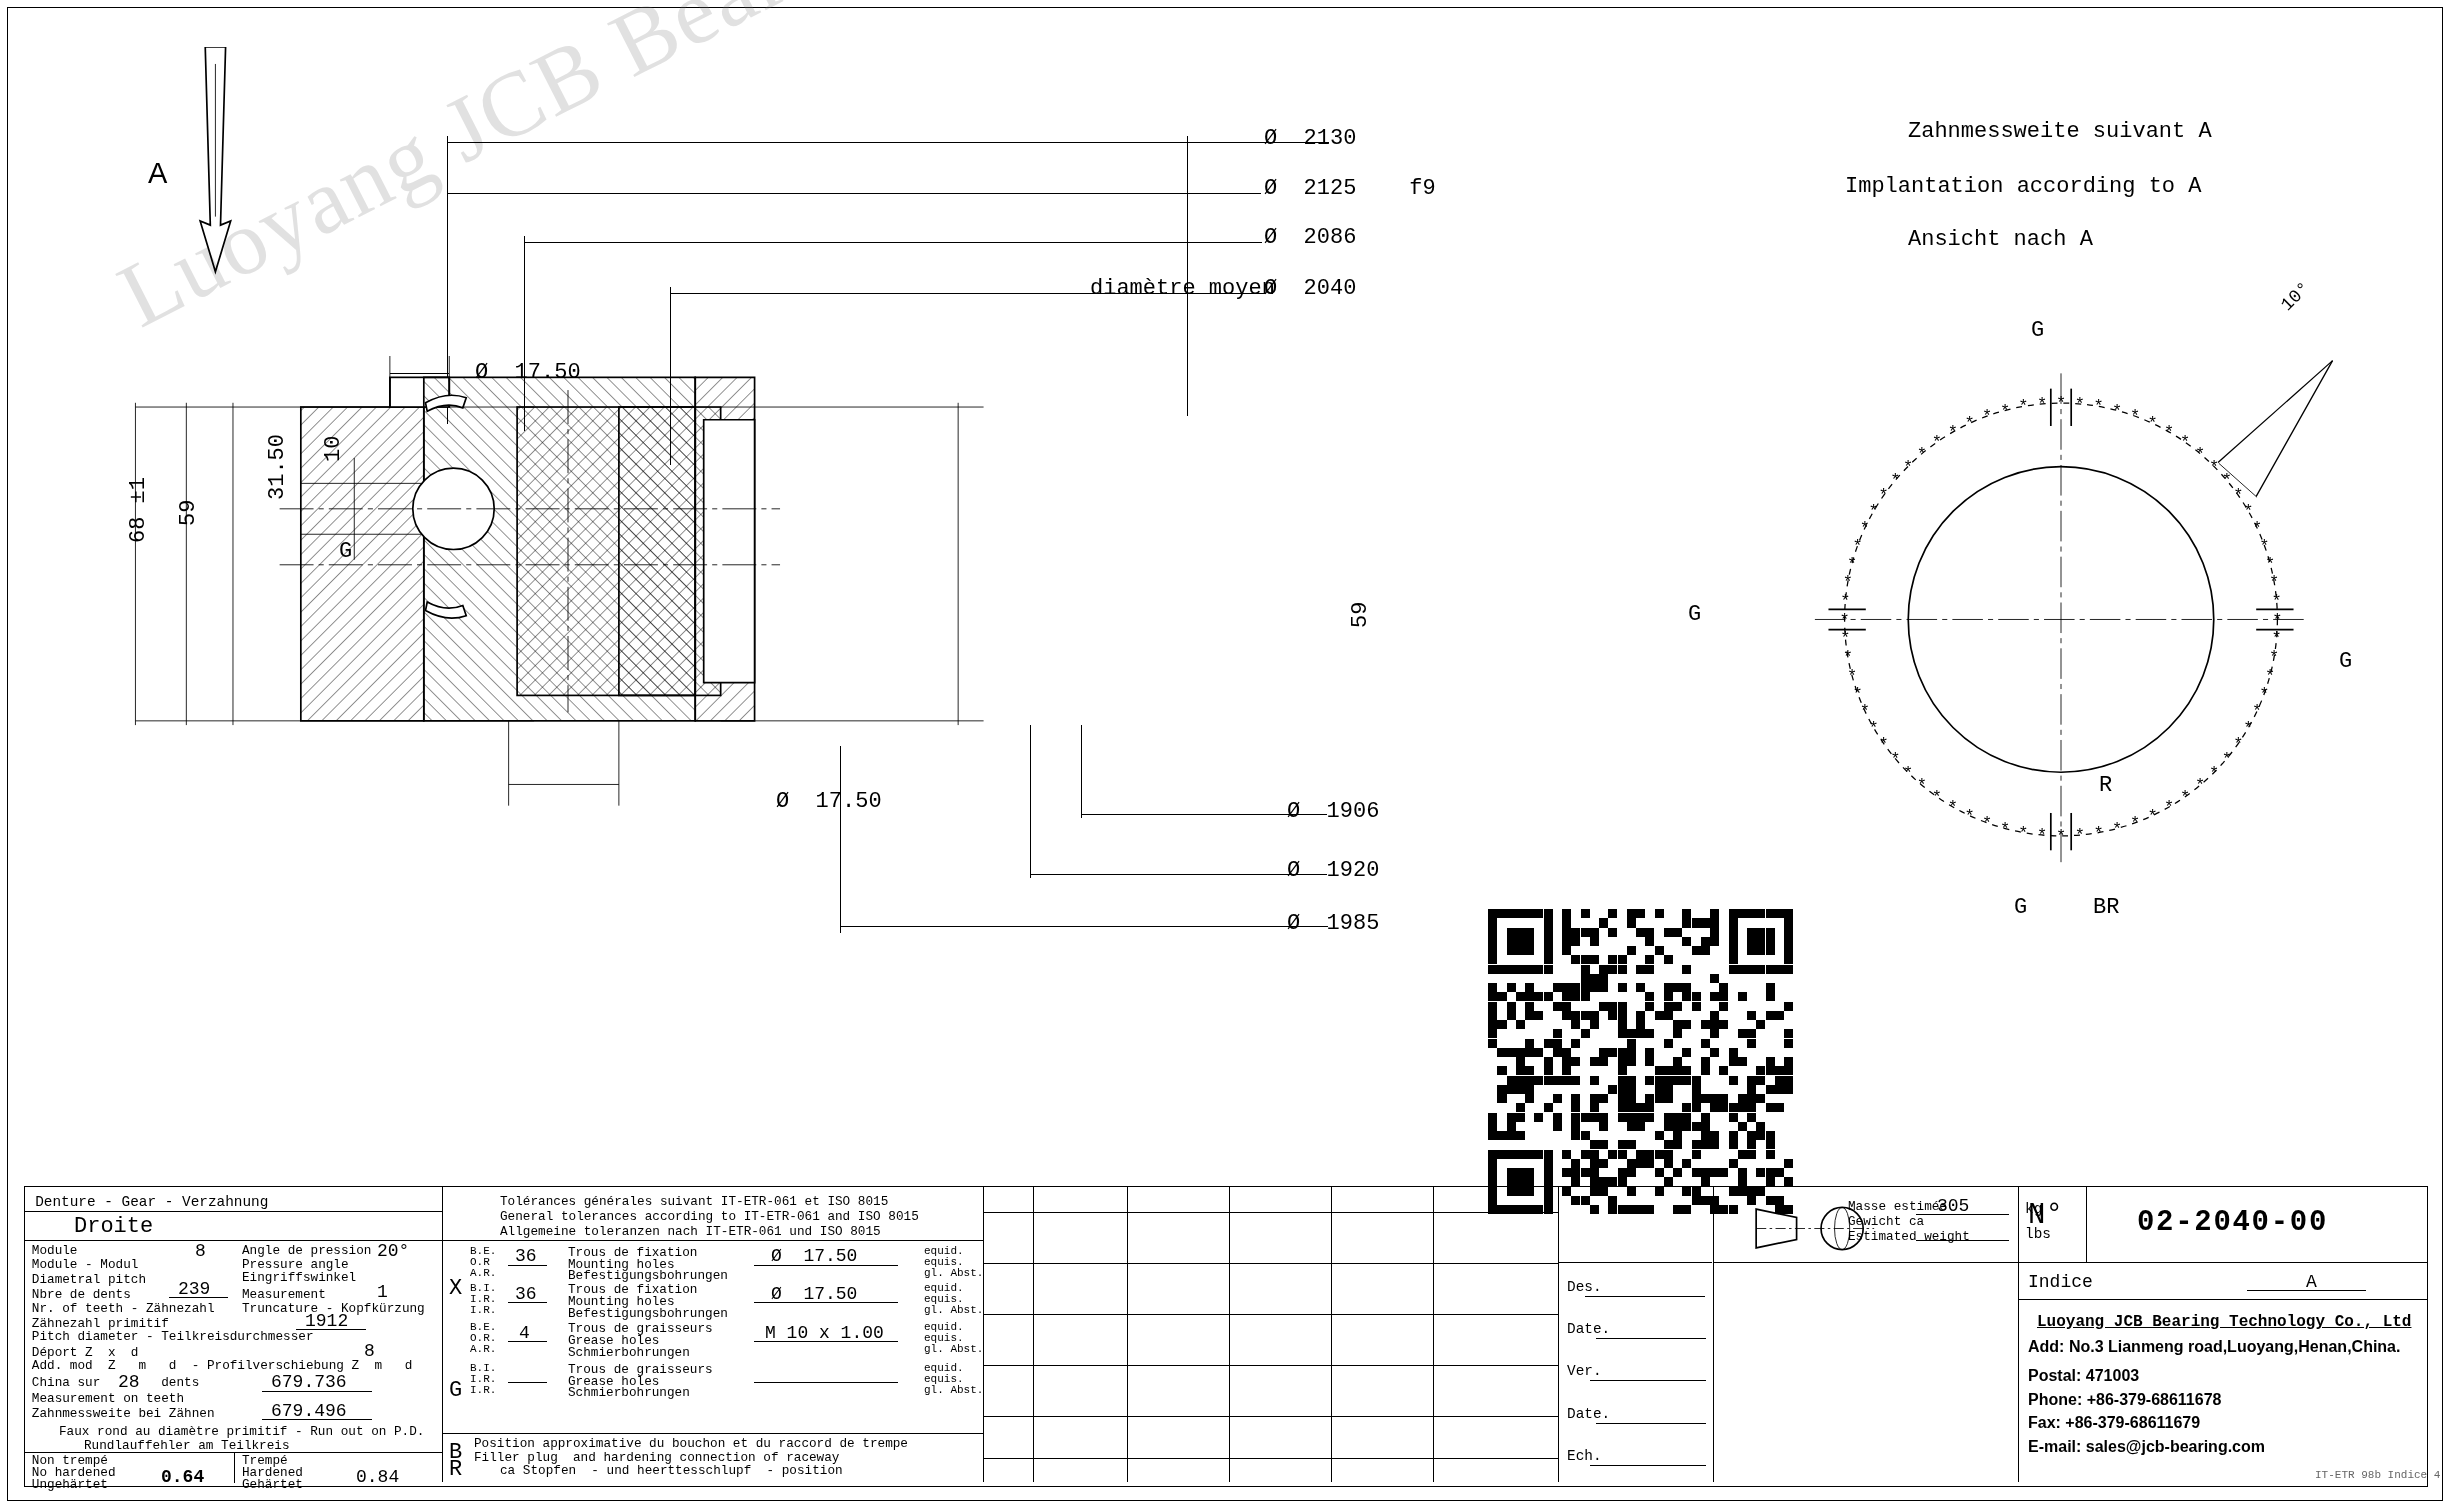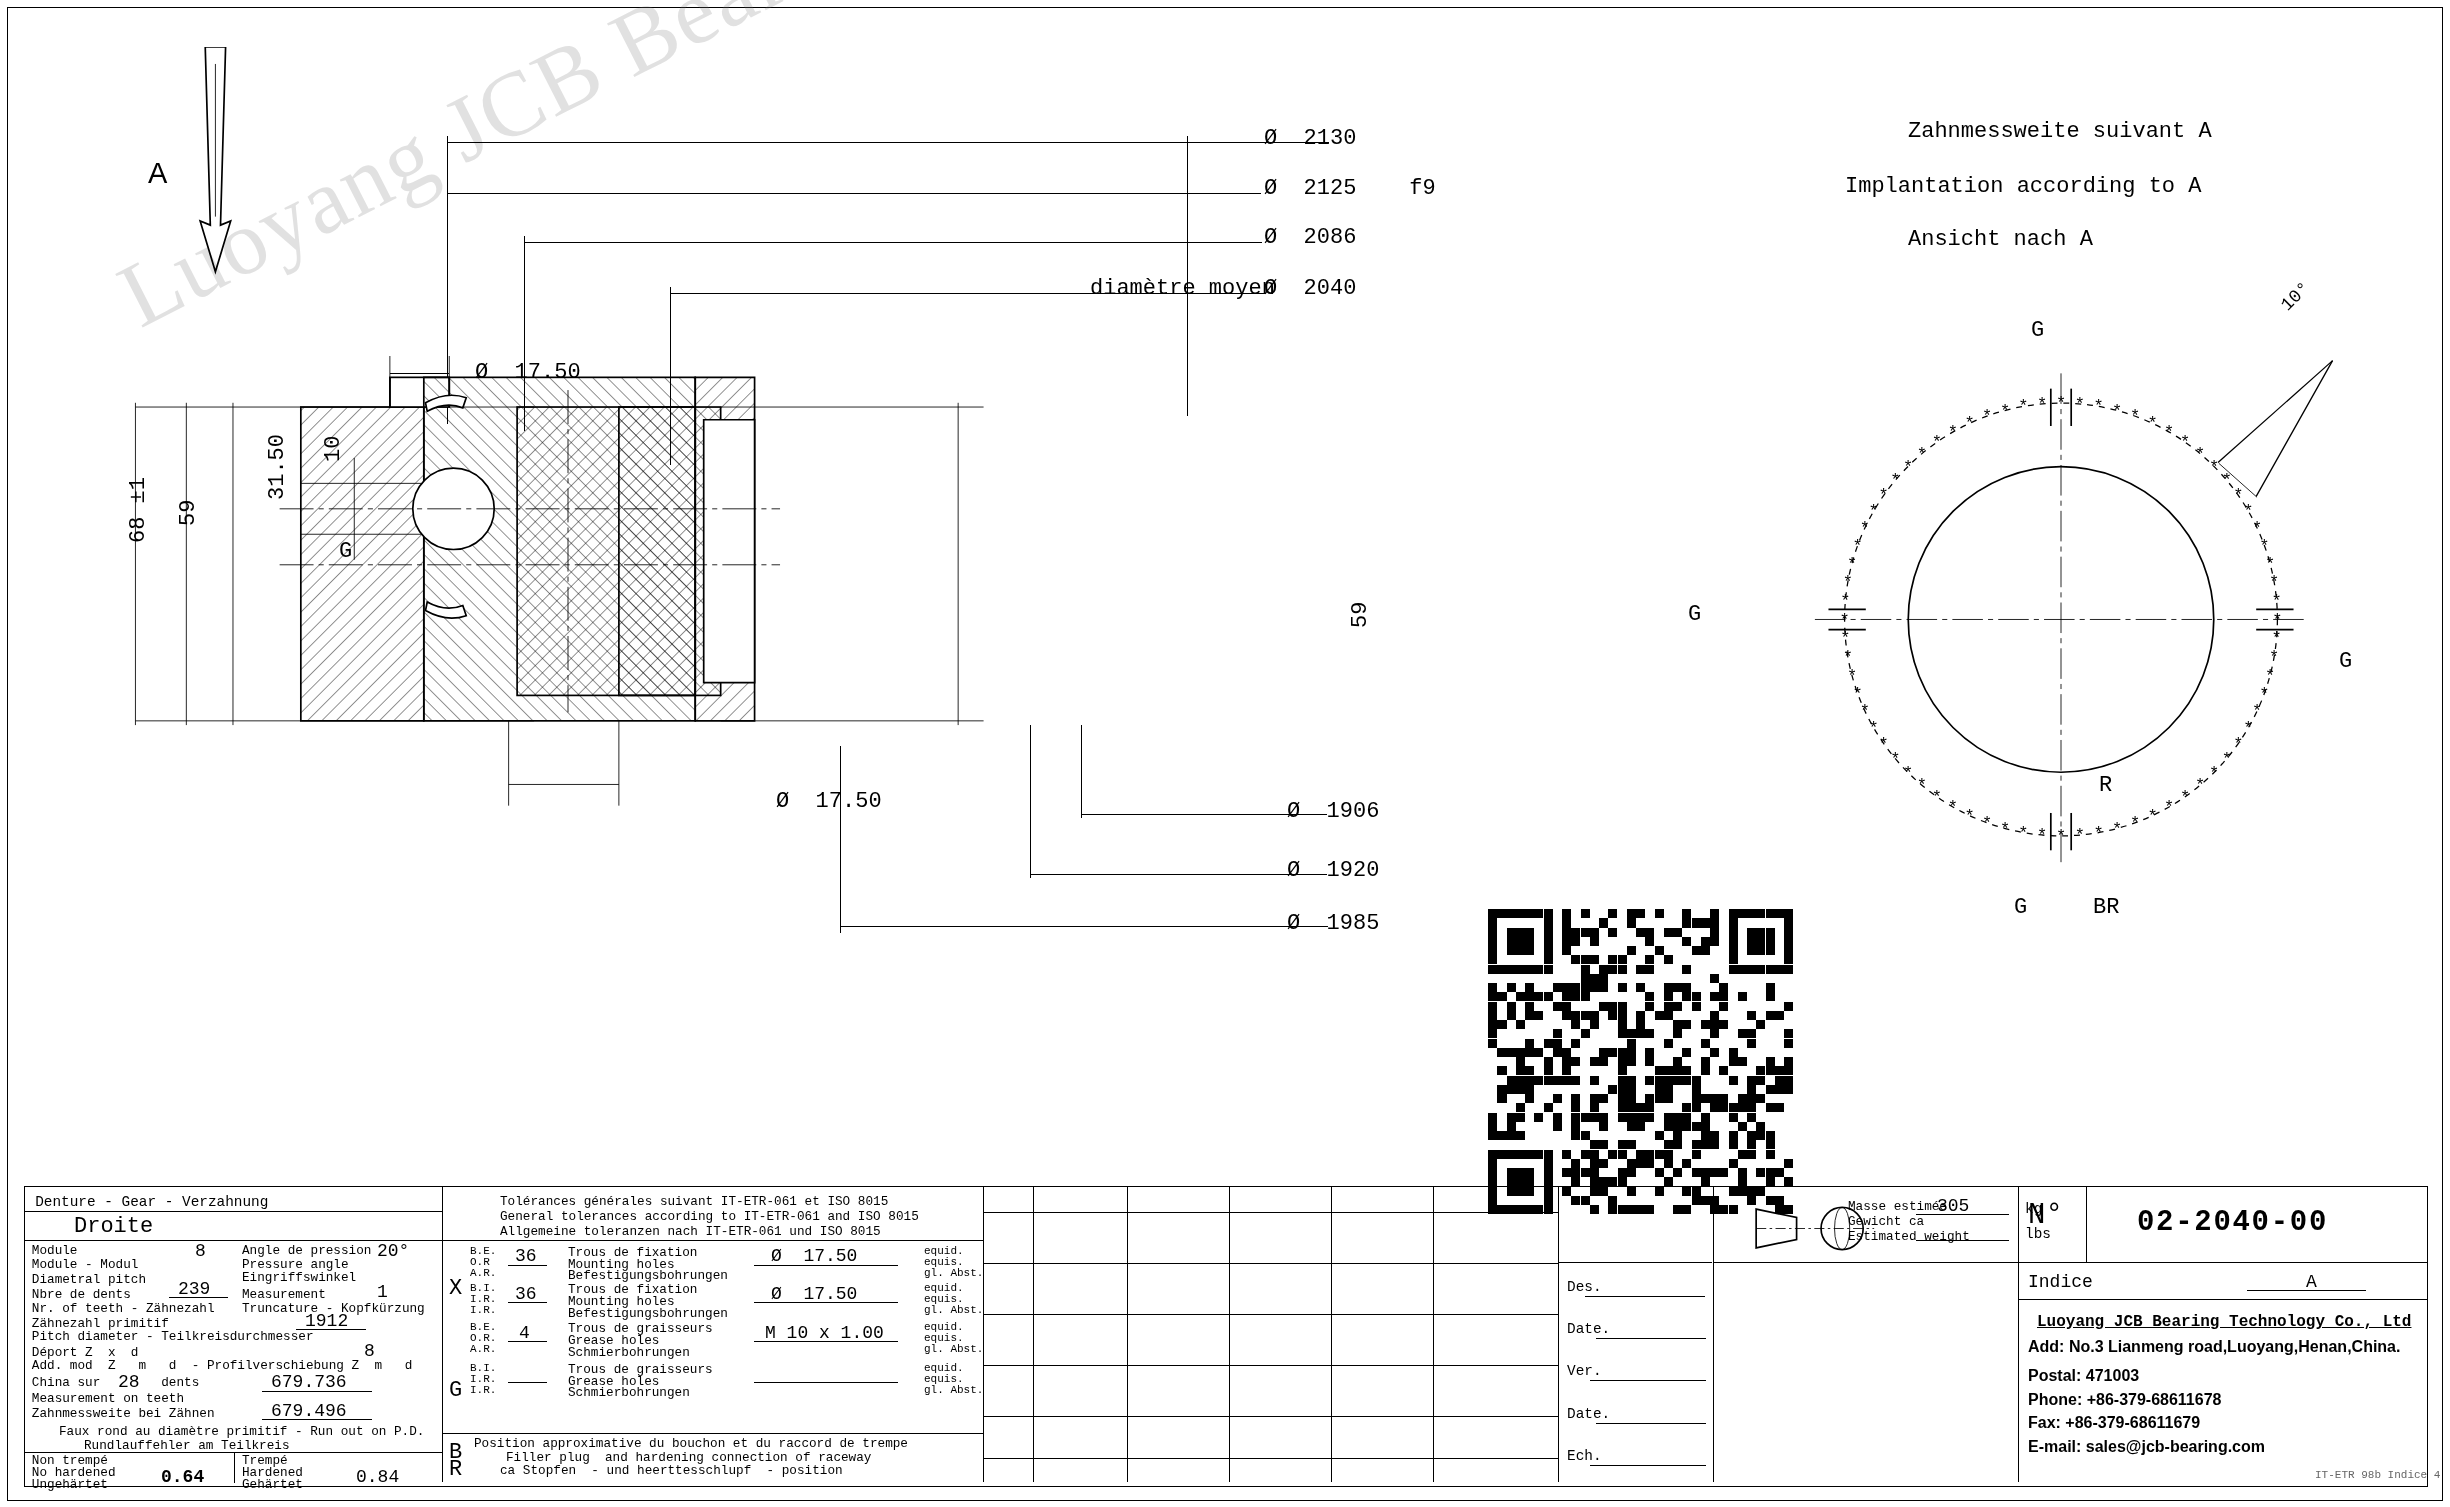--- a/index.html
+++ b/index.html
@@ -918,21 +918,21 @@
     <div class="txt t11 mono" style="left:543px;top:175px;">Trous de graisseurs</div>
     <div class="txt t11 mono" style="left:543px;top:187px;">Grease holes</div>
     <div class="txt t11 mono" style="left:543px;top:198px;">Schmierbohrungen</div>
     <div class="ln h1" style="left:729px;top:195px;width:144px;"></div>
     <div class="txt t9 mono" style="left:899px;top:175px;">equid.</div>
     <div class="txt t9 mono" style="left:899px;top:186px;">equis.</div>
     <div class="txt t9 mono" style="left:899px;top:197px;">gl. Abst.</div>
 
     <div class="ln h1" style="left:417px;top:246px;width:541px;"></div>
     <div class="txt t11 mono" style="left:449px;top:249px;">Position approximative du bouchon et du raccord de trempe</div>
-    <div class="txt t11 mono" style="left:449px;top:263px;margin-left:32px;">Filler plug  and hardening connection of raceway</div>
+    <div class="txt t11 mono" style="left:449px;top:263px;">Filler plug  and hardening connection of raceway</div>
     <div class="txt t11 mono" style="left:475px;top:276px;">ca Stopfen  - und heerttesschlupf  - position</div>
 
     <div class="ln v1" style="left:1008px;top:0;height:295px;"></div>
     <div class="ln v1" style="left:1102px;top:0;height:295px;"></div>
     <div class="ln v1" style="left:1204px;top:0;height:295px;"></div>
     <div class="ln v1" style="left:1306px;top:0;height:295px;"></div>
     <div class="ln v1" style="left:1408px;top:0;height:295px;"></div>
     <div class="ln h1" style="left:958px;top:25.4px;width:575px;"></div>
     <div class="ln h1" style="left:958px;top:76px;width:575px;"></div>
     <div class="ln h1" style="left:958px;top:127px;width:575px;"></div>

